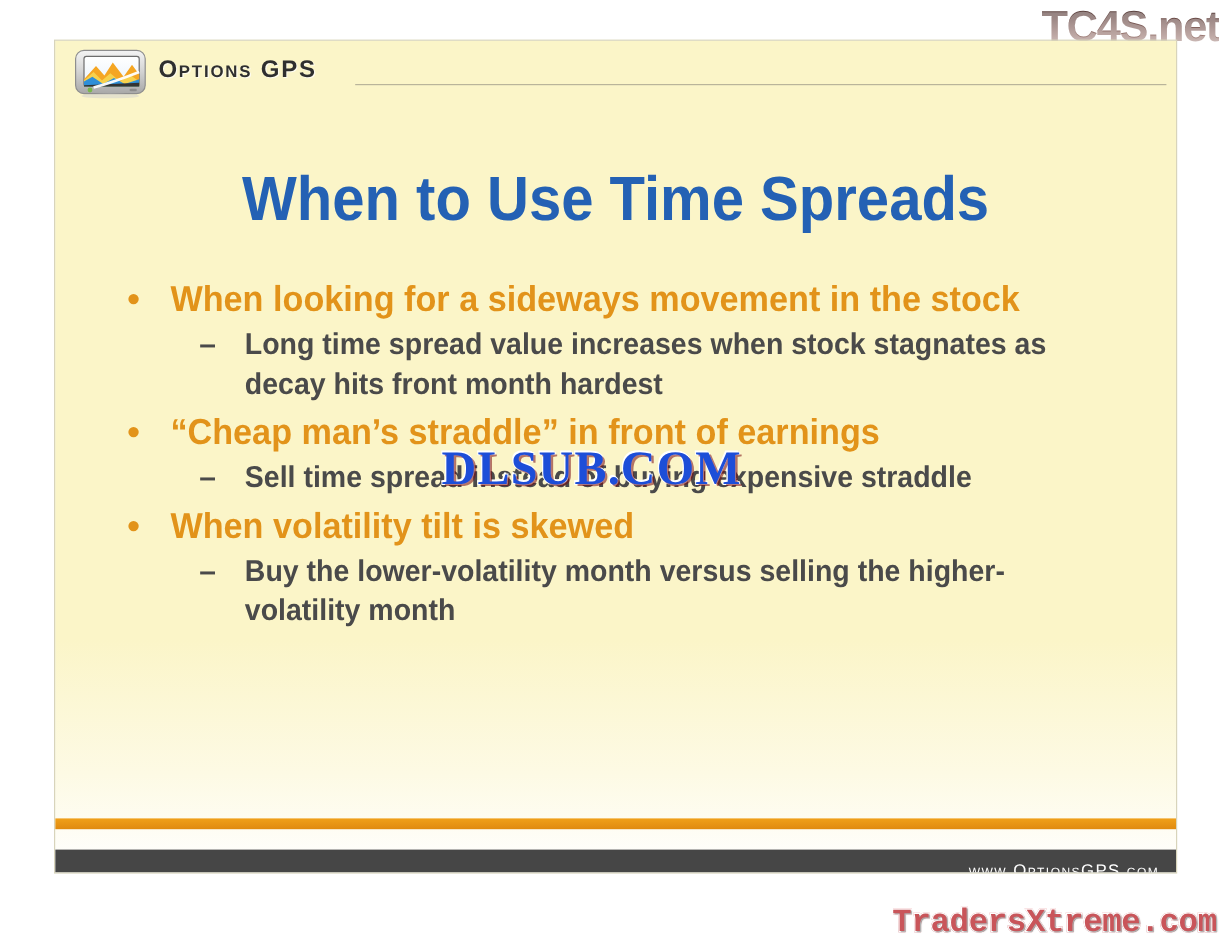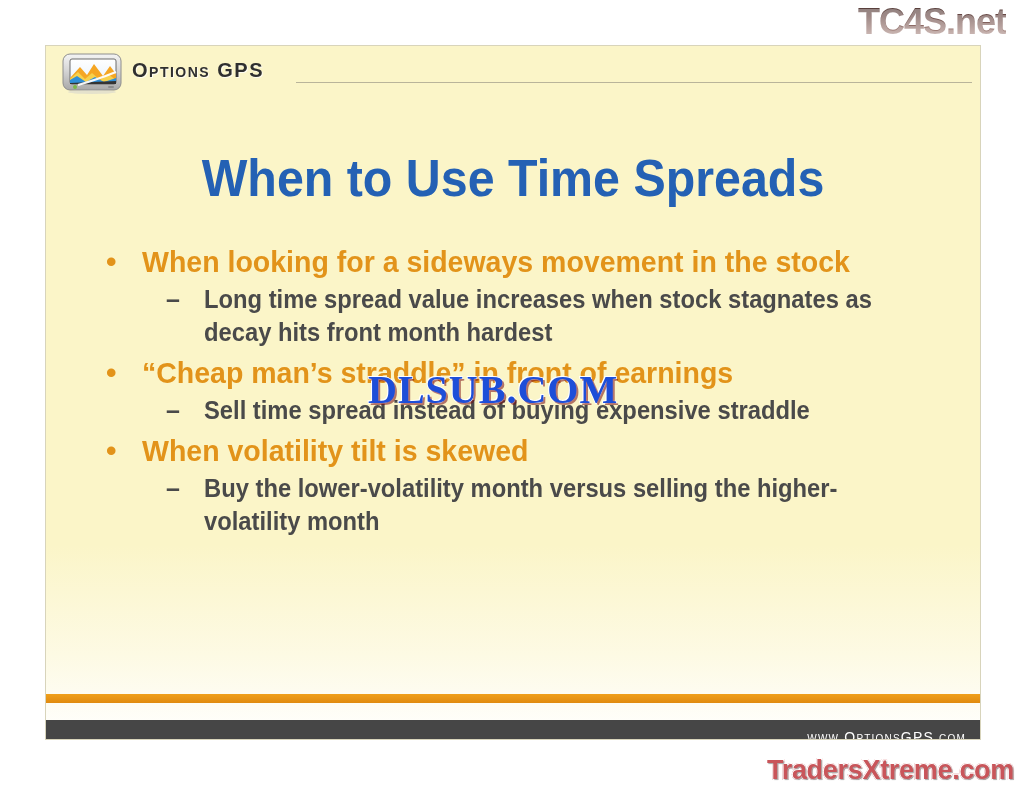--- a/index.html
+++ b/index.html
@@ -12,39 +12,39 @@
     height: 791px;
     position: relative;
     overflow: hidden;
     font-family: "Liberation Sans", sans-serif;
   }
 
   
   #tc4s-watermark {
     position: absolute;
     top: 2px;
-    right: 18px;
+    right: 8px;
     font-family: "Liberation Sans", sans-serif;
     font-weight: bold;
     font-size: 36px;
     letter-spacing: -1px;
     line-height: 40px;
     background: linear-gradient(180deg, #4a3634 0%, #6a4a46 35%, #9c7b75 70%, #c9b3ae 100%);
     -webkit-background-clip: text;
     background-clip: text;
     color: transparent;
     text-shadow: 0 1px 0 rgba(255,255,255,0.35);
     white-space: nowrap;
   }
 
   
   #slide {
     position: absolute;
     left: 45px;
-    top: 45px;
+    top: 33px;
     width: 936px;
     height: 695px;
     background: linear-gradient(180deg,
         #fbf5c8 0%, #fbf5c8 72%, #fdfae4 88%, #ffffff 100%);
     border: 1px solid #d8d4bb;
     box-sizing: border-box;
     overflow: hidden;
   }
 
   
@@ -204,21 +204,21 @@
       -1px -1px 0 #ffffff;
     white-space: nowrap;
     z-index: 20;
   }
 
   
   #tx-watermark {
     position: absolute;
     right: 10px;
     bottom: 6px;
-    font-family: Liberation Sans, sans-serif;
+    font-family: Liberation Mono, monospace;
     font-weight: bold;
     font-size: 27px;
     line-height: 30px;
     letter-spacing: -0.3px;
     color: #c9555a;
     background: linear-gradient(180deg, #e88b90 0%, #c6474d 45%, #8e2b30 100%);
     -webkit-background-clip: text;
     background-clip: text;
     -webkit-text-stroke: 2px #ffffff;
     paint-order: stroke fill;

